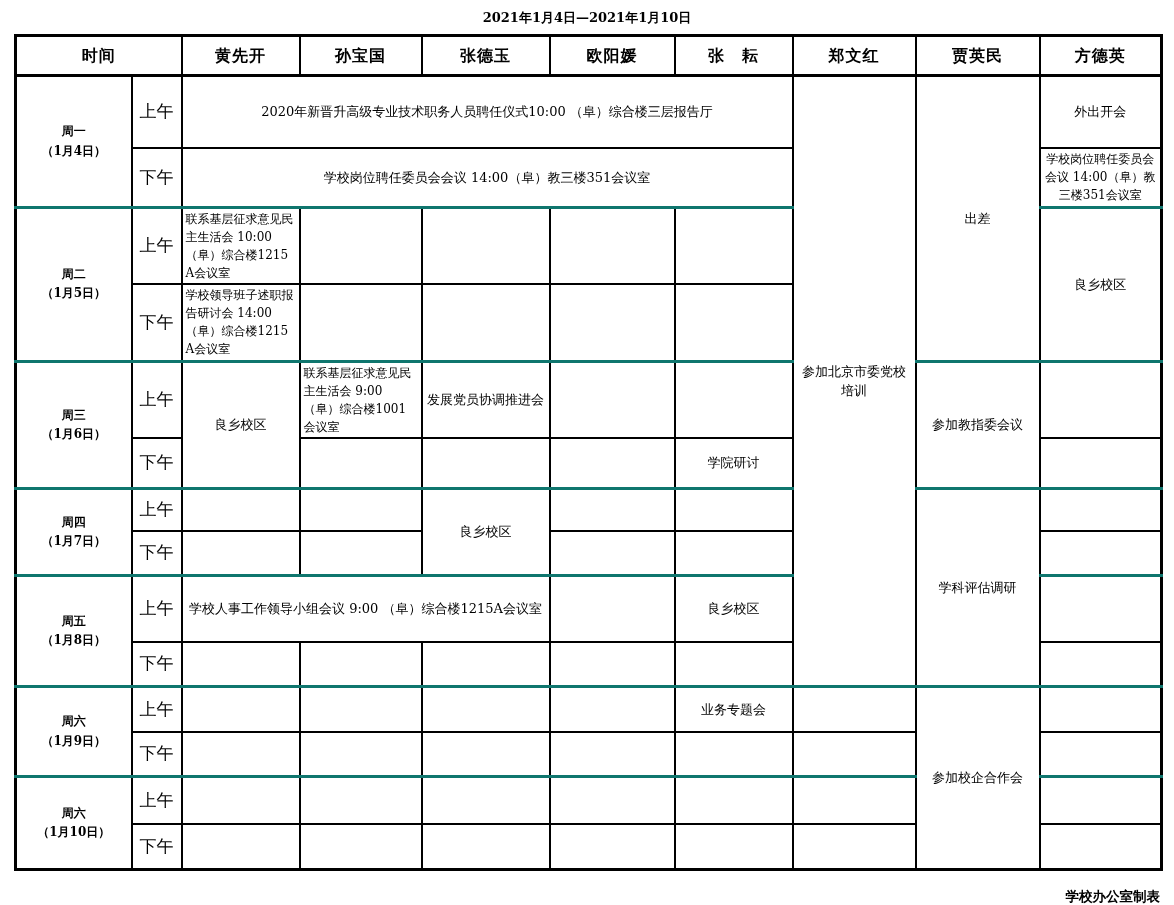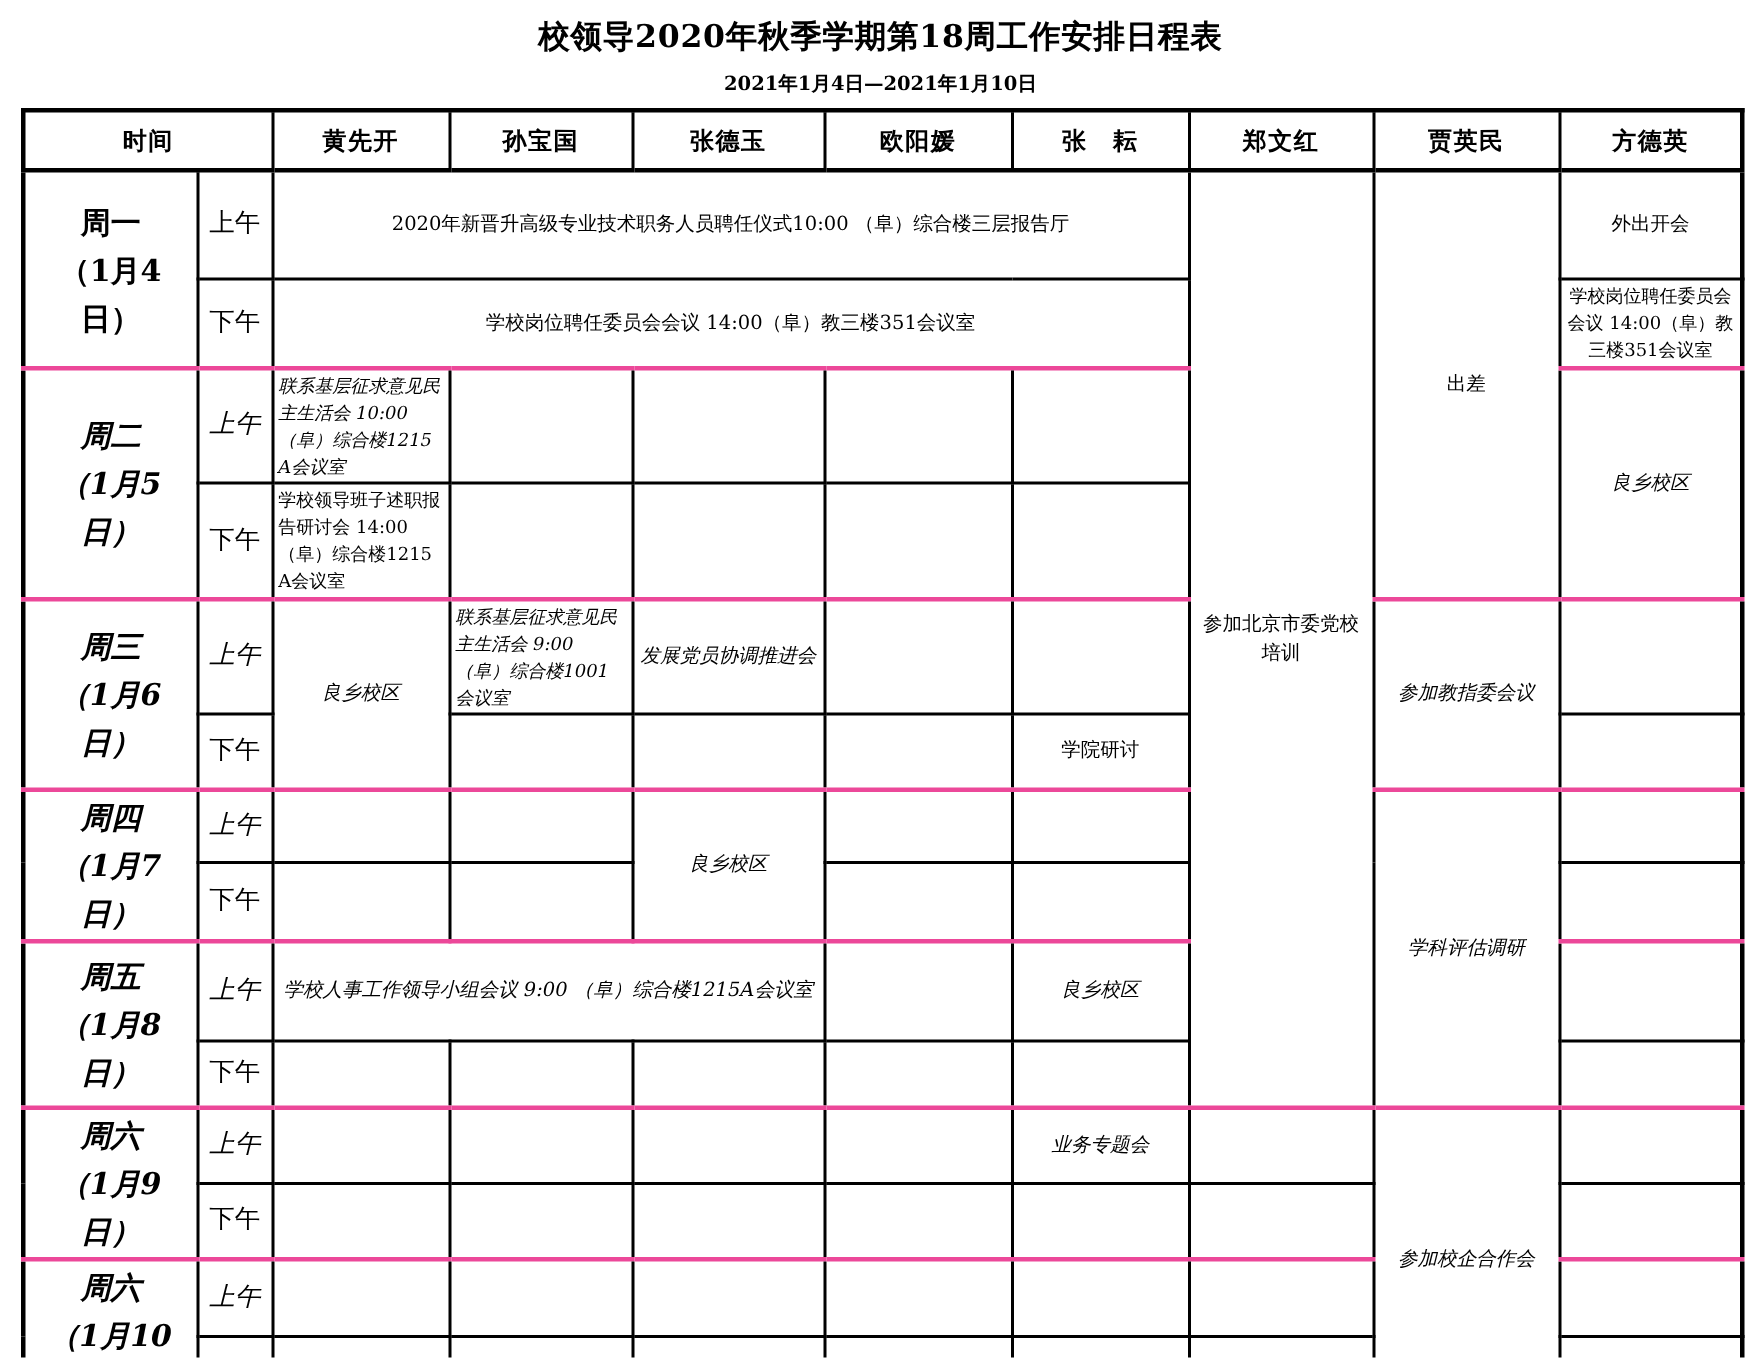--- a/index.html
+++ b/index.html
@@ -41,39 +41,38 @@
     padding: 1px 3px;
     overflow: hidden;
     word-break: break-all;
   }
   .schedule th {
     font-size: 16px;
     font-weight: 700;
     letter-spacing: 1px;
   }
   .schedule thead th { border-bottom: 3px solid #000; }
-  tr.day-start > td { border-top: 3px solid #ec4899; font-style: italic; }
-  td.day { font-weight: 700; font-size: 20px; line-height: 1.6; }
+  tr.day-start > td { border-top: 3px solid #0f766e; }
+  td.day { font-weight: 700; font-size: 12px; line-height: 1.6; }
   td.ampm { font-size: 17px; }
   td.small { font-size: 12px; line-height: 1.5; }
   td.left { text-align: left; }
   .footer {
     width: 1146px;
     margin: 6px 0 0 14px;
     text-align: right;
     font-weight: 700;
     font-size: 13.5px;
   }
 </style>
 </head>
 <body>
 
 <div class="page">
 
-  <div class="title">校领导2020年秋季学期第18周工作安排日程表</div>
   <div class="subtitle">2021年1月4日—2021年1月10日</div>
 
   <table class="schedule">
     <colgroup>
       <col style="width:116px">
         <col style="width:50px">
         <col style="width:118px">
         <col style="width:122px">
         <col style="width:128px">
         <col style="width:125px">

